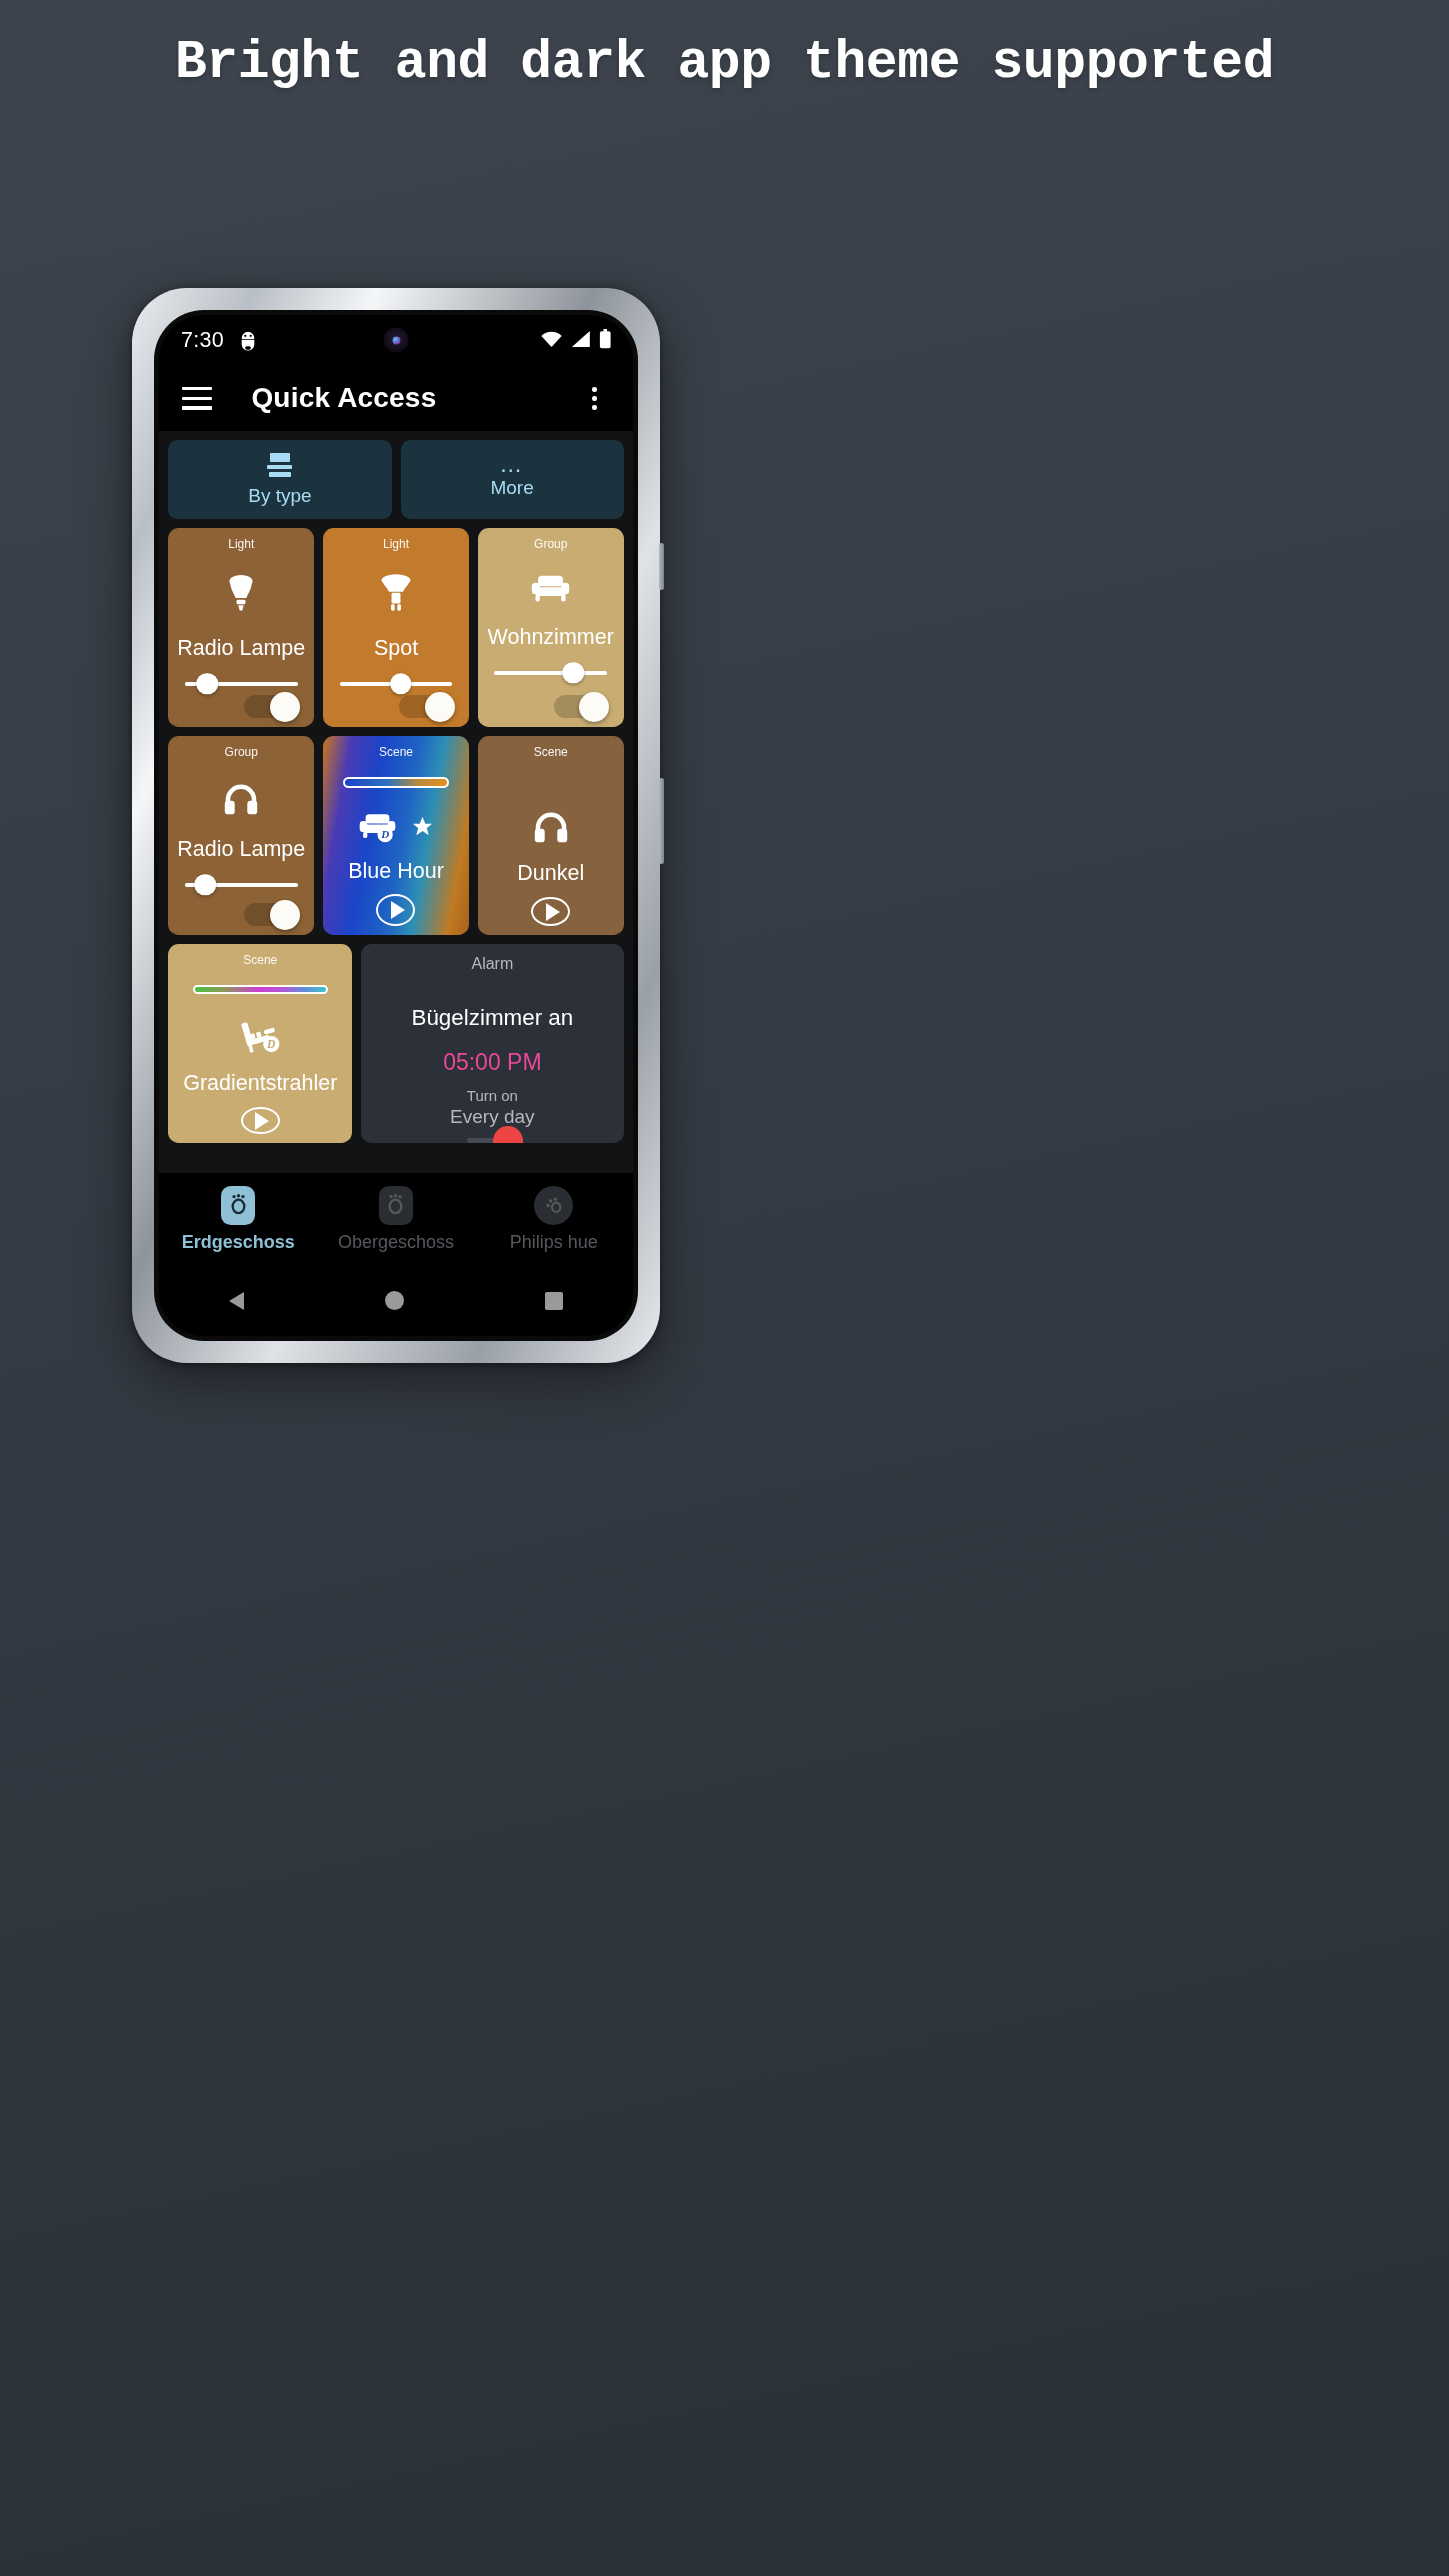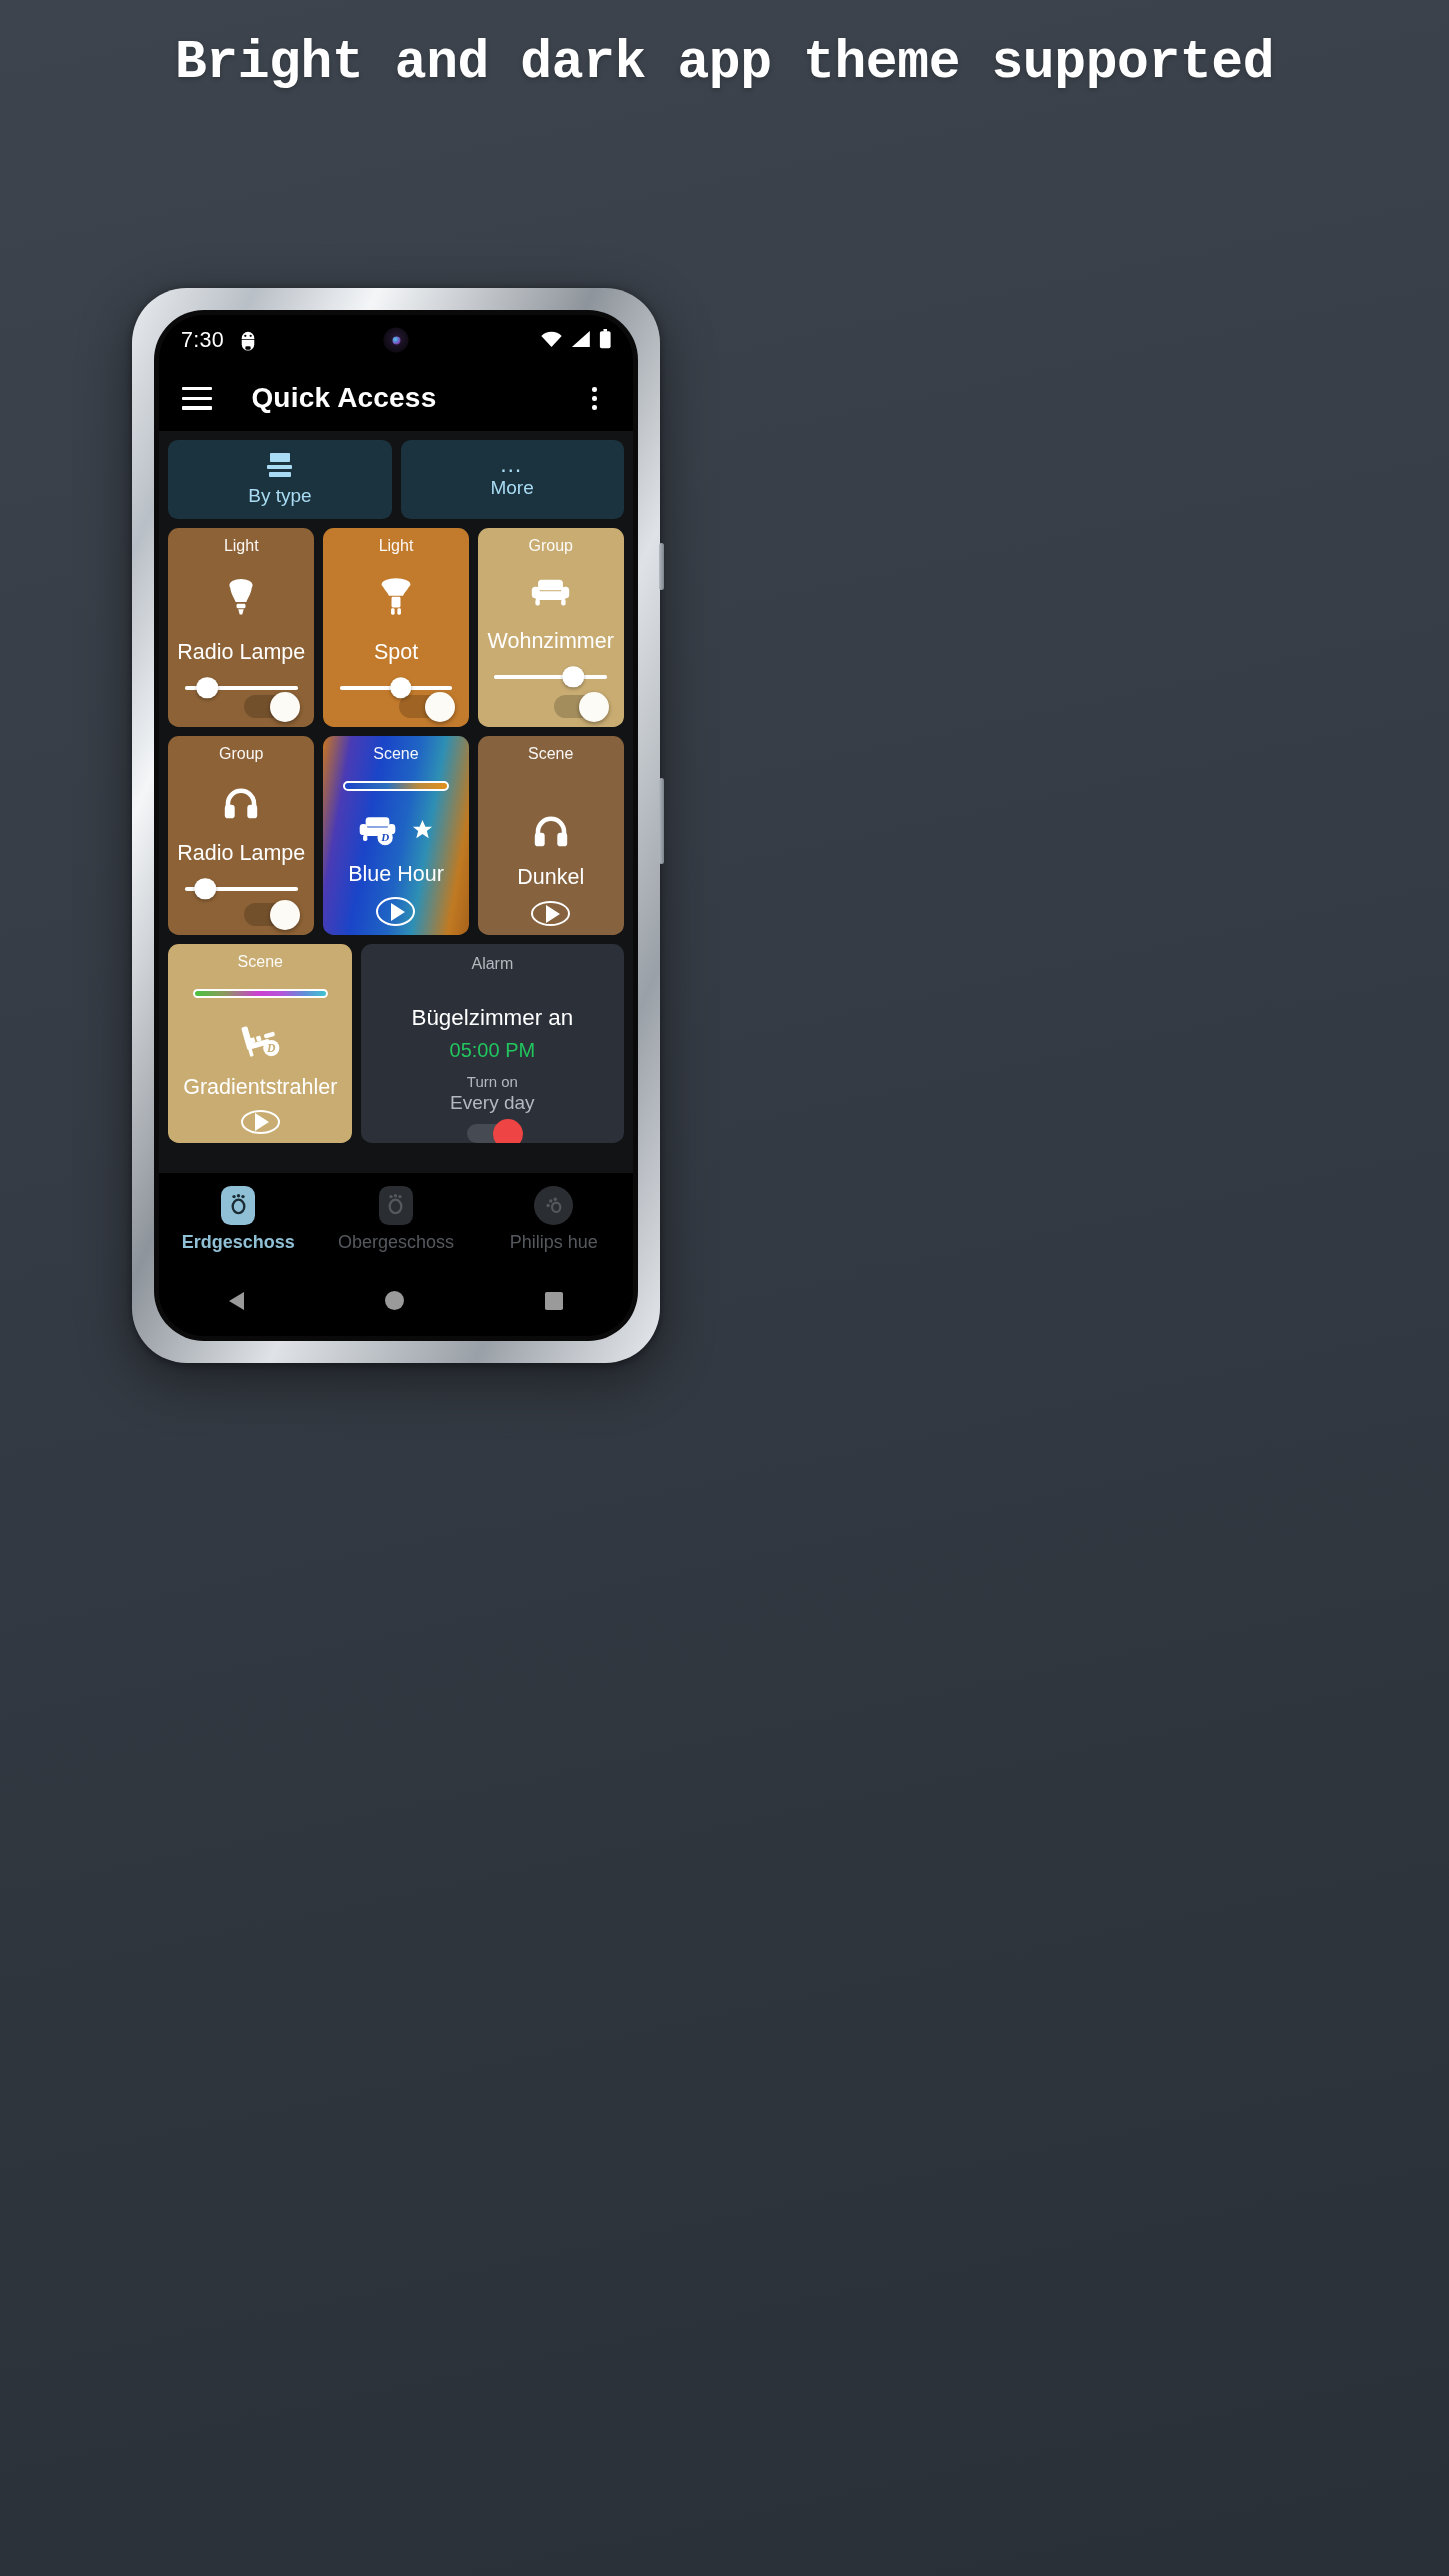--- a/index.html
+++ b/index.html
@@ -144,21 +144,21 @@
 
   
   .tile {
     border-radius: 10.7px;
     position: relative;
     overflow: hidden;
     padding: 9px 7.2px 9px;
     display: flex; flex-direction: column; align-items: center;
     cursor: pointer;
   }
-  .tile-type { font-size: 16px; color: #fff; opacity: .95; }
+  .tile-type { font-size: 12px; color: #fff; opacity: .95; }
   .tile-name { font-size: 21.5px; color: #fff; white-space: nowrap; }
   .tile-icon { color: #fff; display: flex; align-items: center; justify-content: center; }
   .tile-device { height: 199px; }
   .tile-device .tile-icon { margin-top: 21.5px; }
   .tile-device .tile-name { margin-top: 19.7px; }
   .slider {
     width: 86%; height: 3.6px; background: #fff; border-radius: 1.8px;
     margin-top: 21.5px; position: relative;
   }
   .slider .knob {
@@ -200,21 +200,21 @@
   
   #bottom-row { display: grid; grid-template-columns: 0.70fr 1fr; gap: 9px; margin-top: 9px; }
   #alarm-card {
     background: #2b3039; border-radius: 10.7px;
     display: flex; flex-direction: column; align-items: center;
     padding: 10.7px 9px 0;
     height: 199px; overflow: hidden;
   }
   #alarm-type { font-size: 16px; color: #b4b9bf; }
   #alarm-title { font-size: 22.4px; color: #fff; margin-top: 32px; }
-  #alarm-time { font-size: 20px; color: #22c55e; margin-top: 8px; }
+  #alarm-time { font-size: 23px; color: #ec4899; margin-top: 18px; }
   #alarm-action { font-size: 15px; color: #b4b9bf; margin-top: 10.7px; }
   #alarm-repeat { font-size: 19px; color: #b4b9bf; margin-top: 1.8px; }
   #alarm-switch {
     margin-top: 10.7px; width: 50px; height: 23px; border-radius: 11.6px;
     background: rgba(255,255,255,.13); position: relative;
   }
   #alarm-switch .thumb {
     position: absolute; right: -5.4px; top: 50%; transform: translateY(-50%);
     width: 30px; height: 30px; border-radius: 50%;
     background: #ef4444;

